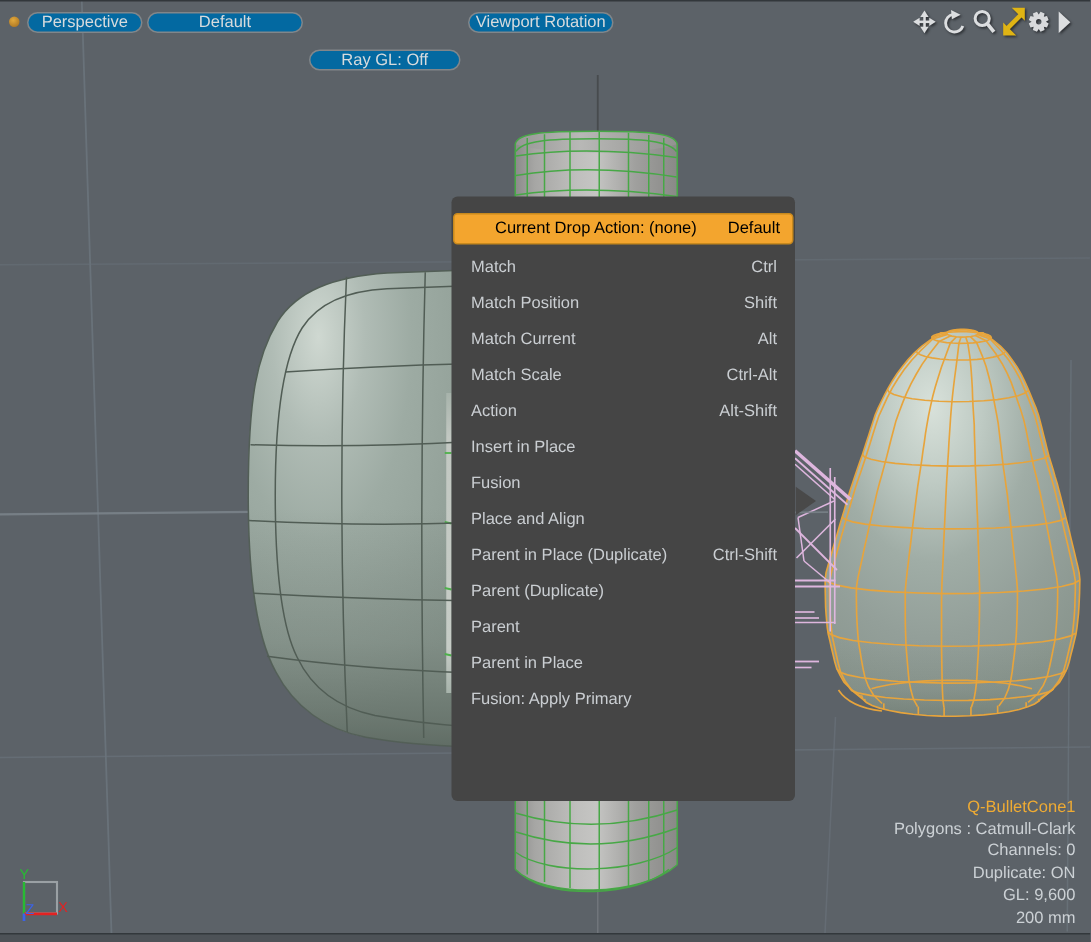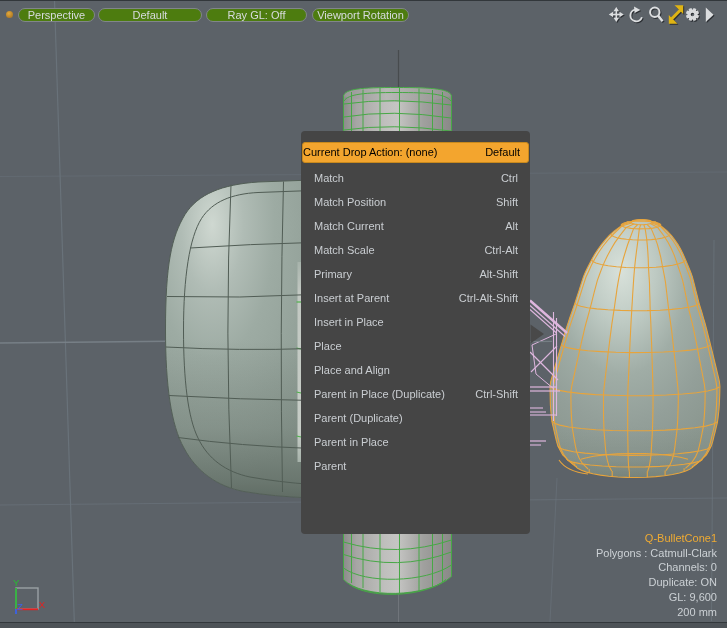--- a/index.html
+++ b/index.html
@@ -2,29 +2,29 @@
 <html><head>
 <meta charset="utf-8">
 <style>
 * { margin:0; padding:0; box-sizing:border-box; }
 html,body { width:727px; height:628px; overflow:hidden; background:#5c6268; }
 body { font-family:"Liberation Sans", sans-serif; }
 #stage { position:relative; width:727px; height:628px; background:#5c6268; overflow:hidden; }
 #scene { position:absolute; left:0; top:0; }
 
 #toolbar { position:absolute; left:0; top:0; width:727px; height:28px; border-top:1px solid #32373b; }
-.pill { position:absolute; top:7px; height:14px; border:1px solid #81868a; border-radius:7px; background:#4d7c0f; color:#d7dbdd; font-size:11px; line-height:12px; text-align:center; }
+.pill { position:absolute; top:7px; height:14px; border:1px solid #81868a; border-radius:7px; background:#0369a1; color:#d7dbdd; font-size:11px; line-height:12px; text-align:center; }
 #dot { position:absolute; left:6px; top:10px; width:7px; height:7px; border-radius:50%; background:radial-gradient(circle at 40% 35%, #e2a93c, #a06a1d); }
 
 #menu { position:absolute; left:301px; top:131px; width:229px; height:403px; background:#454545; border-radius:4px; padding-top:11px; }
 .mi { position:relative; height:24px; color:#caced2; font-size:11px; }
 .mi .l { position:absolute; left:13px; top:5px; }
 .mi .r { position:absolute; right:12px; top:5px; }
 .mi.hl { margin:0 1px; height:21px; background:#f3a52e; border:1px solid #c8891d; border-radius:3px; color:#000; margin-bottom:3.5px; }
-.mi.hl .l { left:0; top:3px;text-align:center; }
+.mi.hl .l { left:27px; top:3px;text-align:center; }
 .mi.hl .r { right:8px; top:3px; }
 
 #info { position:absolute; right:10px; top:531px; text-align:right; color:#ccd1d5; font-size:11px; line-height:14.7px; }
 #info .o { color:#efab33; }
 
 #bottom { position:absolute; left:0; top:622px; width:727px; height:6px; background:#4d5257; border-top:1px solid #33383c; }
 </style>
 </head>
 <body>
 <div id="stage">
@@ -233,21 +233,21 @@
       <path d="M 668.8 22.7 L 668.8 14 L 677.5 22.7 Z"></path>
       <rect x="674.45" y="7.5" width="3.1" height="12" transform="rotate(45 676 13.5)"></rect>
     </g>
     <path fill-rule="evenodd" d="M 697.3 13.5 L 699.1 14.7 L 698.0 17.4 L 695.9 16.9 L 696.4 19.0 L 693.7 20.1 L 692.5 18.3 L 691.3 20.1 L 688.6 19.0 L 689.1 16.9 L 687.0 17.4 L 685.9 14.7 L 687.7 13.5 L 685.9 12.3 L 687.0 9.6 L 689.1 10.1 L 688.6 8.0 L 691.3 6.9 L 692.5 8.7 L 693.7 6.9 L 696.4 8.0 L 695.9 10.1 L 698.0 9.6 L 699.1 12.3 Z M 692.5 11.7 A 1.8 1.8 0 1 0 692.5 15.3 A 1.8 1.8 0 1 0 692.5 11.7 Z" fill="#d8dadc"></path>
     <path d="M 705.8 6.6 L 705.8 21 L 713.6 13.8 Z" fill="#dcdee0"></path>
   </g>
 </svg>
   <div id="dot"></div>
   <div class="pill" style="left:18px; width:77px;">Perspective</div>
   <div class="pill" style="left:98px; width:104px;">Default</div>
-  <div class="pill" style="left:206px; width:101px;">Ray GL: Off</div>
+  <div class="pill" style="left:206px; width:101px;margin-top:25px;">Ray GL: Off</div>
   <div class="pill" style="left:312px; width:97px;">Viewport Rotation</div>
 </div>
 
 <div id="menu">
   <div class="mi hl">
         <span class="l">Current Drop Action: (none)</span>
         <span class="r">Default</span>
       </div>
   <div class="mi">
         <span class="l">Match</span>
@@ -259,48 +259,47 @@
       </div>
   <div class="mi">
         <span class="l">Match Current</span>
         <span class="r">Alt</span>
       </div>
   <div class="mi">
         <span class="l">Match Scale</span>
         <span class="r">Ctrl-Alt</span>
       </div>
   <div class="mi">
-        <span class="l">Primary</span>
+        <span class="l">Action</span>
         <span class="r">Alt-Shift</span>
       </div>
   <div class="mi">
-        <span class="l">Insert at Parent</span>
-        <span class="r">Ctrl-Alt-Shift</span>
-      </div>
-  <div class="mi">
         <span class="l">Insert in Place</span>
       </div>
   <div class="mi">
-        <span class="l">Place</span>
+        <span class="l">Fusion</span>
       </div>
   <div class="mi">
         <span class="l">Place and Align</span>
       </div>
   <div class="mi">
         <span class="l">Parent in Place (Duplicate)</span>
         <span class="r">Ctrl-Shift</span>
       </div>
   <div class="mi">
         <span class="l">Parent (Duplicate)</span>
       </div>
   <div class="mi">
+        <span class="l">Parent</span>
+      </div>
+  <div class="mi">
         <span class="l">Parent in Place</span>
       </div>
   <div class="mi">
-        <span class="l">Parent</span>
+        <span class="l">Fusion: Apply Primary</span>
       </div>
 </div>
 
 <div id="info">
   <div class="o">Q-BulletCone1</div>
   <div>Polygons : Catmull-Clark</div>
   <div>Channels: 0</div>
   <div>Duplicate: ON</div>
   <div>GL: 9,600</div>
   <div>200 mm</div>

